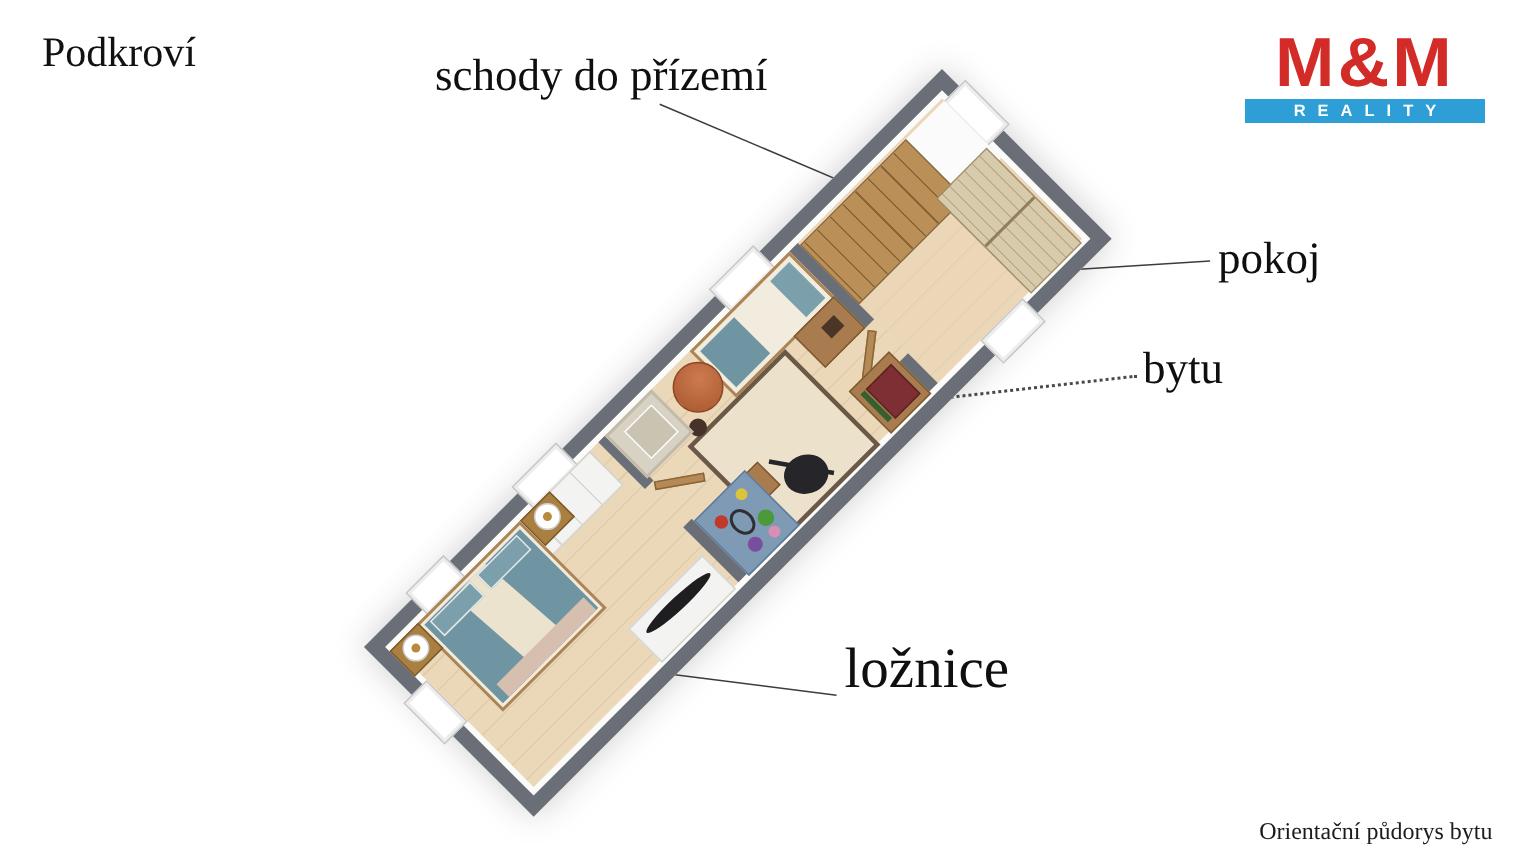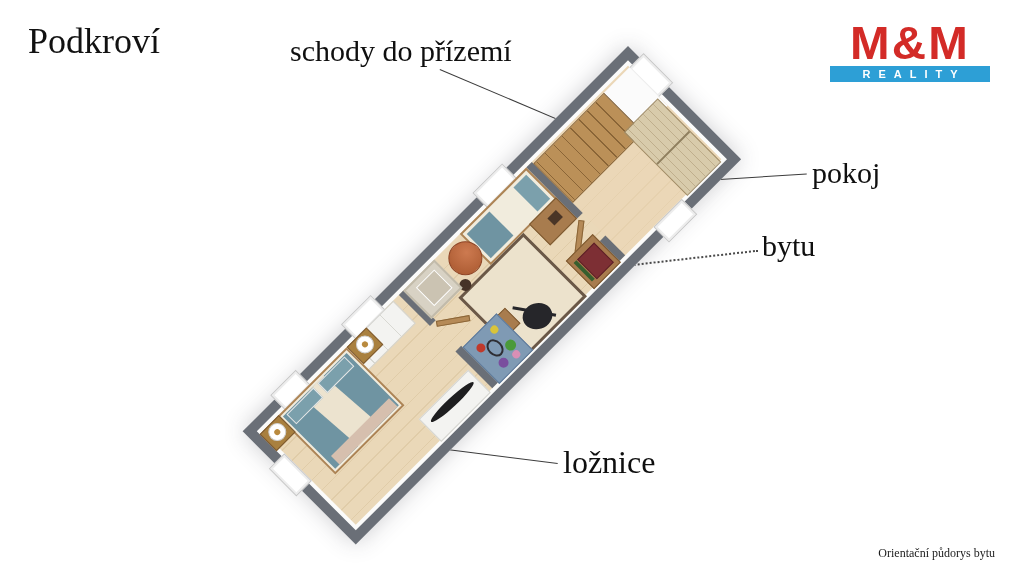--- a/index.html
+++ b/index.html
@@ -50,40 +50,40 @@
   .lamp{border-radius:50%;background:#ffffff;border:1px solid #cfcfcf;}
   .lamp:after{content:"";position:absolute;left:50%;top:50%;width:6px;height:6px;margin:-3px 0 0 -3px;border-radius:50%;background:#b98a3e;}
 
   
   #logo{left:830px;top:22px;width:160px;height:60px;font-family:"Liberation Sans","DejaVu Sans",sans-serif;}
   #logo .mm{height:44px;line-height:42px;text-align:center;font-weight:bold;font-size:44px;
             letter-spacing:2px;color:#d32b27;transform:scale(1.08,1.05);transform-origin:center;}
   #logo .bar{height:16px;background:#2d9fd6;color:#fff;text-align:center;line-height:16px;
              font-size:11px;font-weight:bold;letter-spacing:8px;text-indent:8px;}
 
-  #title{left:28px;top:20px;font-size:36px;}
-  #footnote{right:29px;top:546px;font-size:12px;color:#1c1c1c;}
+  #title{left:28px;top:20px;font-size:28px;}
+  #footnote{right:29px;top:546px;font-size:16px;color:#1c1c1c;}
 </style>
 </head>
 <body>
 
 <div id="stage">
 
   <div id="title" class="abs">Podkroví</div>
   <div id="footnote" class="abs">Orientační půdorys bytu</div>
 
   <div class="abs label" style="left:290px;top:34px;">schody do přízemí</div>
 
   <div id="logo" class="abs">
     <div class="mm">M&amp;M</div>
     <div class="bar">REALITY</div>
   </div>
   <div class="abs label" style="left:812px;top:156px;">pokoj</div>
   <div class="abs label" style="left:762px;top:229px;">bytu</div>
-  <div class="abs label" style="left:563px;top:444px;font-size:32px;">ložnice</div>
+  <div class="abs label" style="left:563px;top:424px;font-size:38px;">ložnice</div>
 
   <div class="abs leader" style="left:440px;top:69px;width:170px;transform:rotate(23deg);"></div>
   <div class="abs leader" style="left:656px;top:183px;width:151px;transform:rotate(-3.6deg);"></div>
   <div class="abs leader dotted" style="left:571px;top:271px;width:188px;transform:rotate(-6.5deg);"></div>
   <div class="abs leader" style="left:400px;top:443px;width:159px;transform:rotate(7.2deg);"></div>
 
   <div id="building" class="abs">
     <div class="walls"></div>
     <div class="floor"></div>
     <div class="abs hall-tint"></div>

